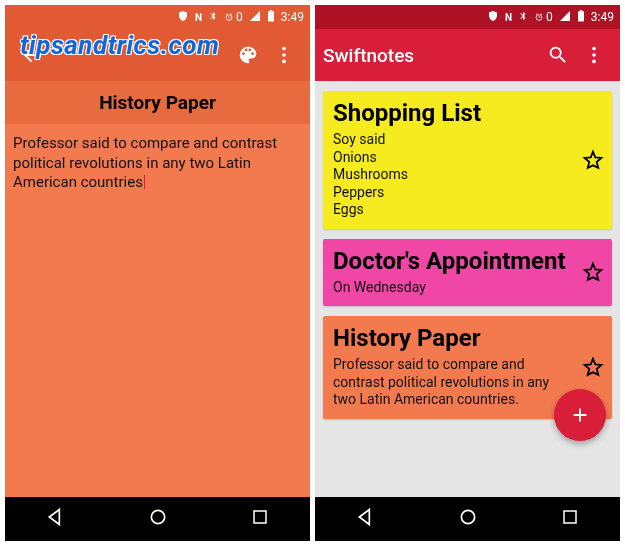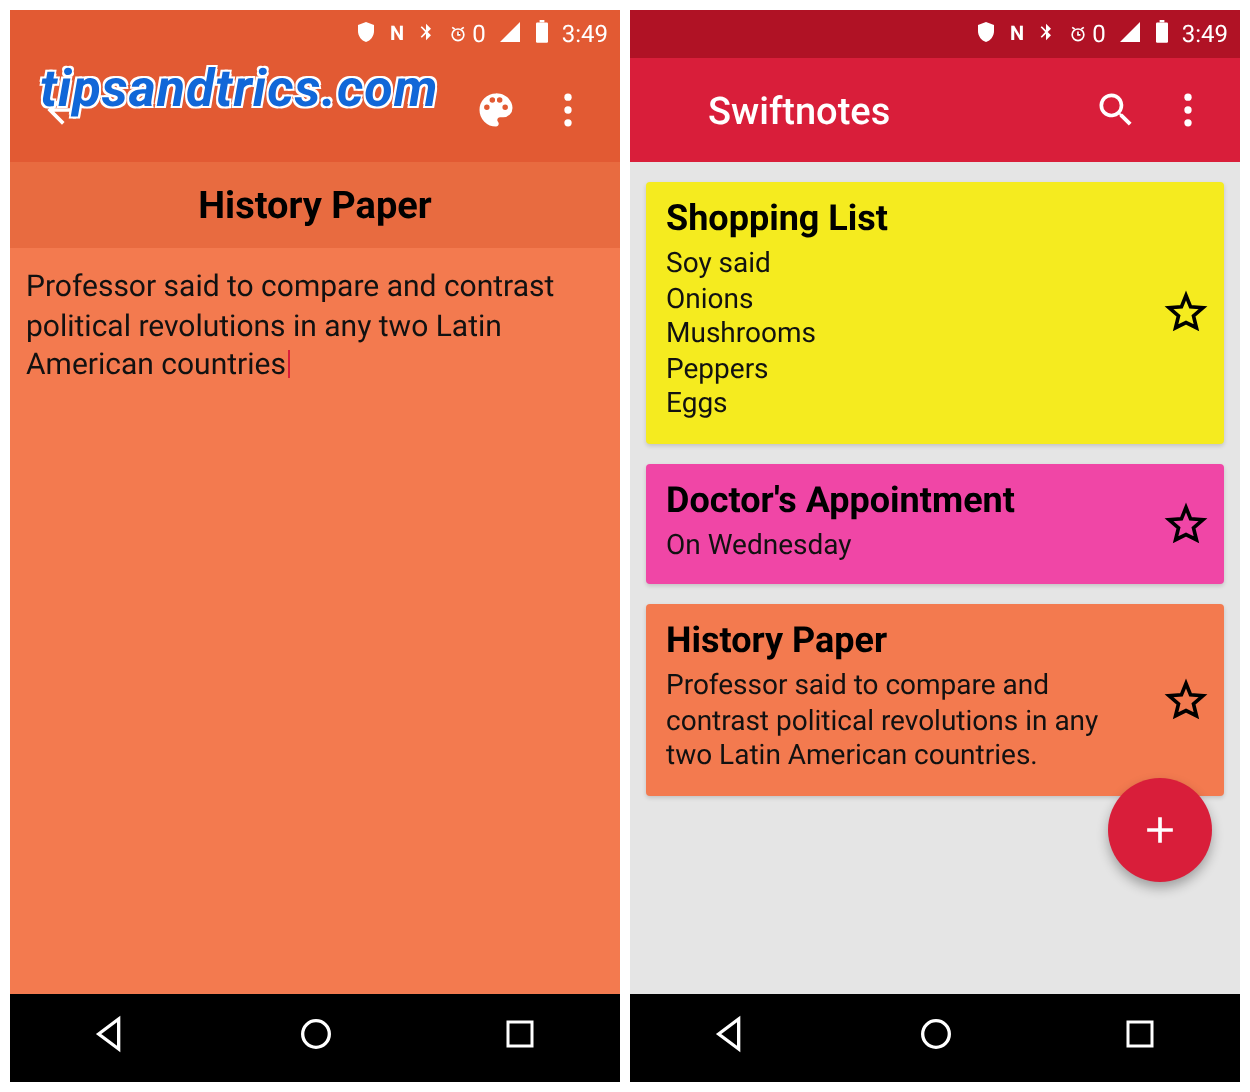--- a/index.html
+++ b/index.html
@@ -11,34 +11,34 @@
   
   .status { height: 24px; display: flex; align-items: center; justify-content: flex-end; padding: 0 6px; font-size: 12px; gap: 6px; }
   .status .sicon { display: inline-block; }
   .p1 .status { background: #e25a33; color: #fff; }
   .p2 .status { background: #b01225; color: #fff; }
 
   
   .appbar { height: 52px; display: flex; align-items: center; padding: 0 8px; color: #fff; }
   .p1 .appbar { background: #e25a33; }
   .p2 .appbar { background: #d91e3a; }
-  .appbar .title { font-size: 19px; font-weight: 500; margin-left: 31px; flex: 1; }
+  .appbar .title { font-size: 19px; font-weight: 500; margin-left: 0; flex: 1; }
   .appbar .ab-icon { width: 24px; height: 24px; display: flex; align-items: center; justify-content: center; margin: 0 6px; }
   .appbar svg { fill: #fff; }
 
   
   .editor { flex: 1; background: #f37a4f; display: flex; flex-direction: column; }
   .editor .ntitle { background: #e86b40; text-align: center; font-weight: 700; font-size: 19px; padding: 10px 8px; color: #000; }
   .editor .nbody { padding: 10px 8px; font-size: 15px; color: #111; line-height: 1.3; }
   .cursor { display:inline-block; width:1px; height:14px; background:#d91e3a; vertical-align:-2px; margin-left:1px;}
 
   
   .list { flex: 1; background: #e5e5e5; padding: 10px 8px 0 8px; position: relative; }
   .card { border-radius: 2px; margin-bottom: 10px; padding: 8px 10px 10px 10px; position: relative; box-shadow: 0 1px 2px rgba(0,0,0,.15); }
-  .card .ctitle { font-weight: 700; font-size: 18px; color: #000; margin-bottom: 4px; padding-right: 28px; }
+  .card .ctitle { font-weight: 700; font-size: 24px; color: #000; margin-bottom: 4px; padding-right: 28px; }
   .card .cbody { font-size: 14px; color: #111; line-height: 1.25; padding-right: 28px; white-space: pre-line; }
   .card .star { position: absolute; right: 8px; top: 50%; transform: translateY(-50%); width: 22px; height: 22px; }
   .fab { position: absolute; right: 14px; bottom: 56px; width: 52px; height: 52px; border-radius: 50%; background: #d91e3a; box-shadow: 0 3px 6px rgba(0,0,0,.3); display:flex; align-items:center; justify-content:center; }
 
   
   .nav { height: 44px; background: #000; display: flex; align-items: center; justify-content: space-around; margin-top: auto; }
   .nav svg { fill:none; stroke:#fff; stroke-width:2; }
 
   
   .wm { position: absolute; left: 20px; top: 30px; font-size: 26px; font-weight: 700; font-style: italic; color: #1167d8; text-shadow: 1px 1px 0 #fff, -1px -1px 0 #fff, 1px -1px 0 #fff, -1px 1px 0 #fff; letter-spacing: .5px; pointer-events: none; z-index: 50; }

